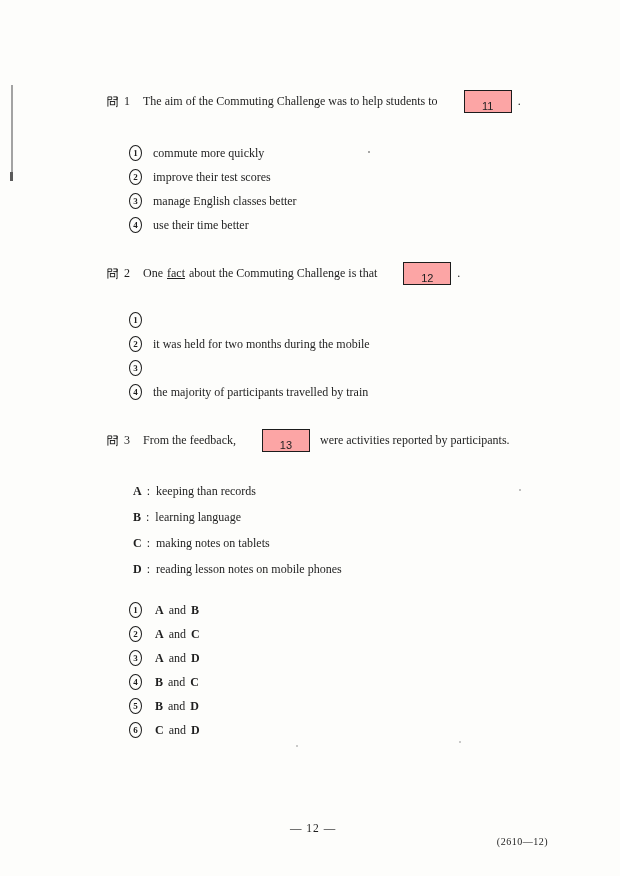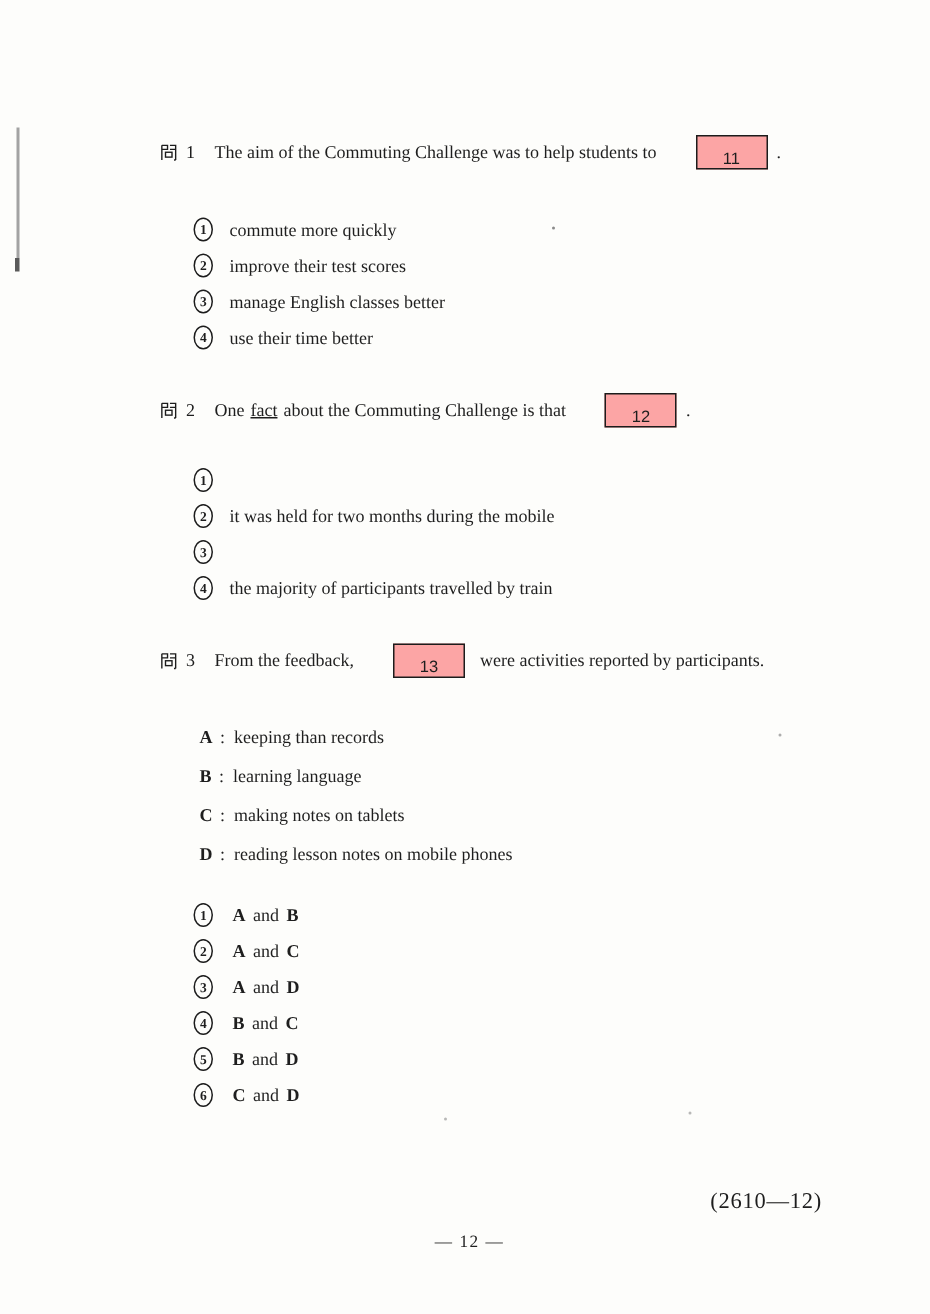--- a/index.html
+++ b/index.html
@@ -47,21 +47,21 @@
   .letter{font-weight:bold;}
   .colon{margin:0 6px 0 5px;}
   .combo .letter{margin:0 2px;}
   .conj{margin:0 3px;}
 
   .footer-center{
     position:absolute;top:822px;left:313px;transform:translateX(-50%);
     font-size:11.5px;letter-spacing:1px;
   }
   .footer-right{
-    position:absolute;top:793px;right:72px;font-size:15px;letter-spacing:0.5px;
+    position:absolute;top:836px;right:72px;font-size:10px;letter-spacing:0.5px;
   }
 </style>
 </head>
 <body>
 
 <div class="page">
 
   <div class="vline"></div>
   <div class="vtick"></div>
   <div class="speck" style="left:368px;top:151px;width:2px;height:2px;"></div>

